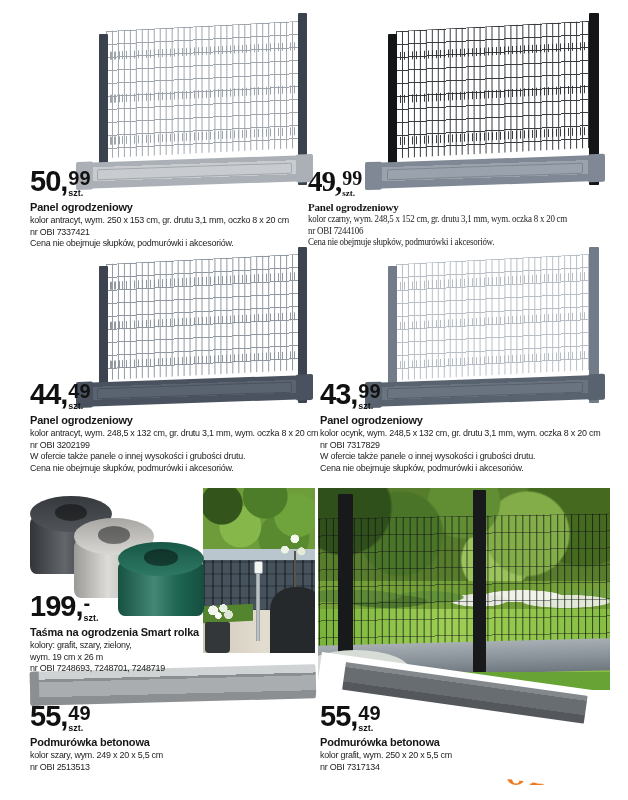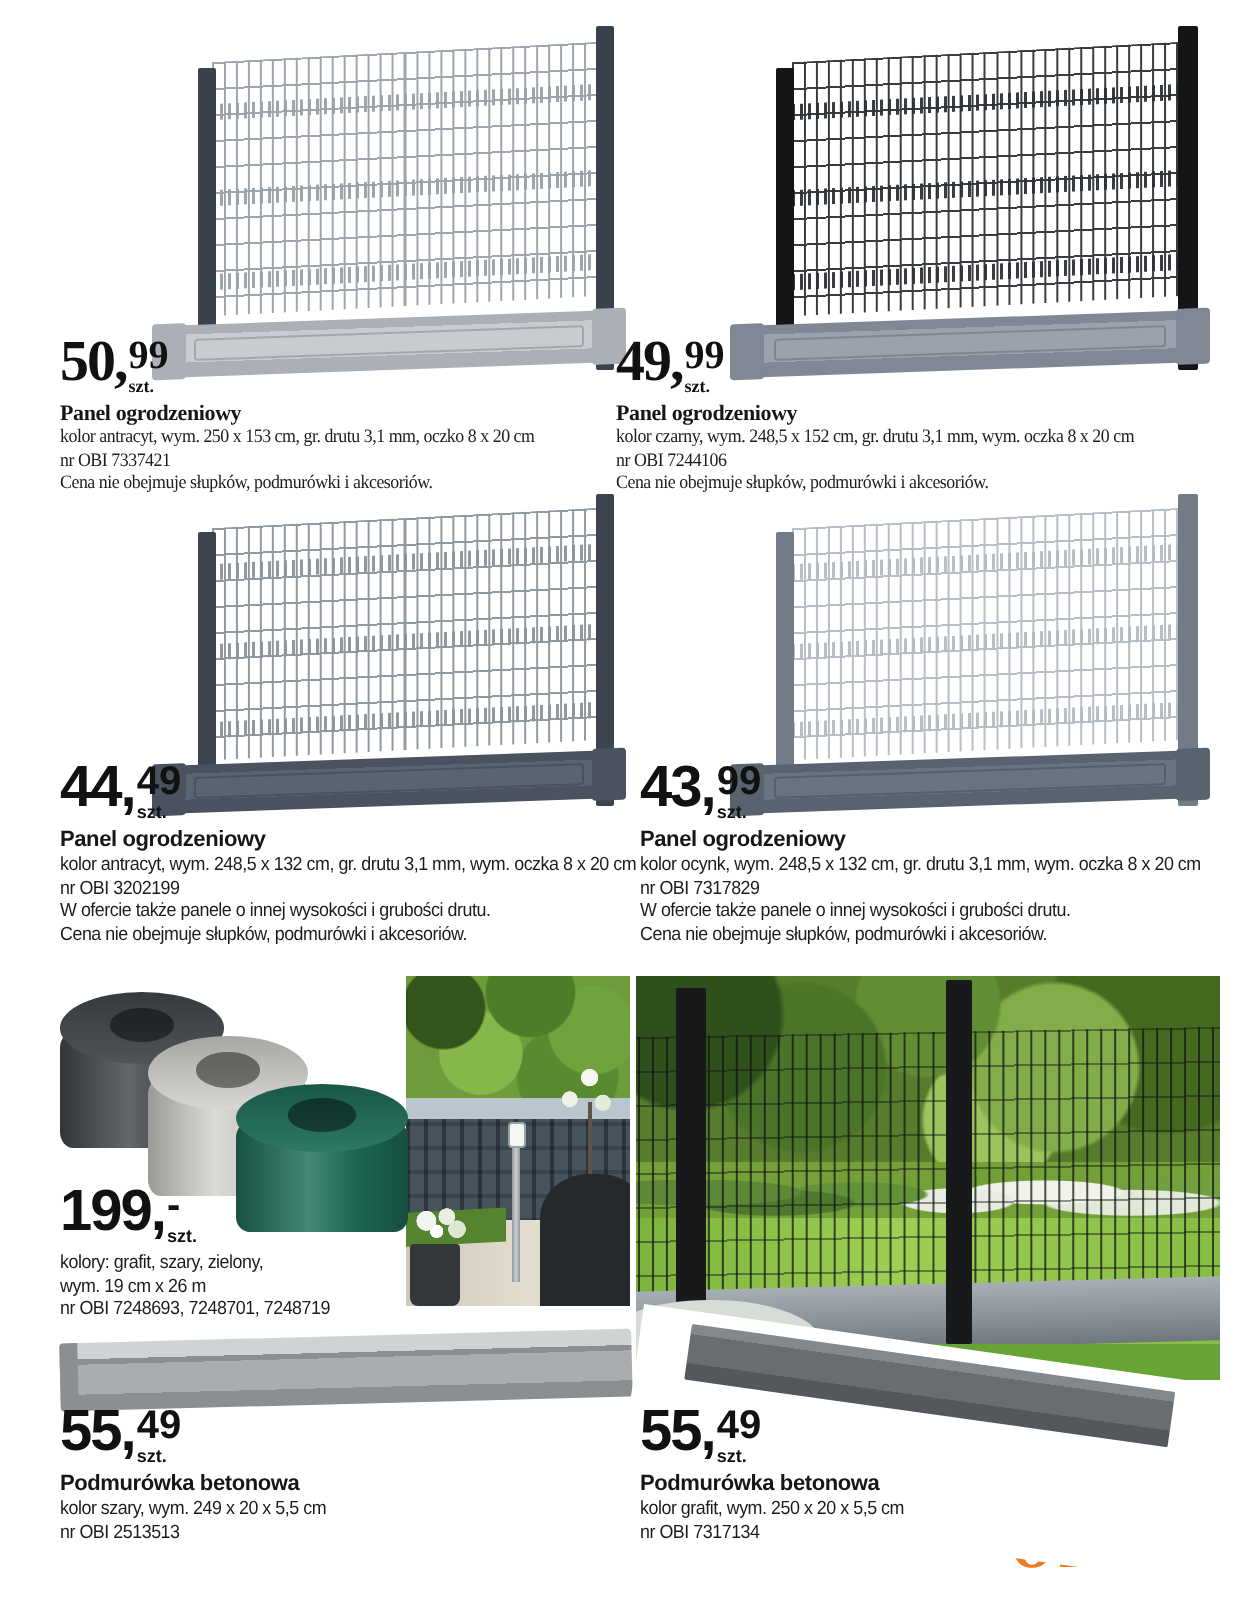--- a/index.html
+++ b/index.html
@@ -243,21 +243,21 @@
     <div class="pb-gravel"></div>
   </div>
 
   <div class="beam-light" style="--light: #d0d3d4; --mid: #aaadaf; --dark: #8b8f92;"></div>
 
   <div class="wedge"></div>
   <div class="beam-dark" style="--light: #83888c; --mid: #686d71; --dark: #54585c;"></div>
 
   <div class="textblocks">
 
-    <div class="pblock" style="left:30px;top:167px;width:288px;font-family:Liberation Serif, serif;">
+    <div class="pblock" style="left:30px;top:167px;width:288px;">
       <div class="price">
         <span class="p-main">50,</span><span class="p-stack">
             <span class="p-sup">99</span>
             <span class="p-unit">szt.</span>
           </span>
       </div>
       <div class="ptitle">Panel ogrodzeniowy</div>
       <div class="pline">kolor antracyt, wym. 250 x 153 cm, gr. drutu 3,1 mm, oczko 8 x 20 cm</div>
       <div class="pline">nr OBI 7337421</div>
       <div class="pline">Cena nie obejmuje słupków, podmurówki i akcesoriów.</div>
@@ -304,20 +304,21 @@
       <div class="pline">Cena nie obejmuje słupków, podmurówki i akcesoriów.</div>
     </div>
 
     <div class="pblock" style="left:30px;top:592px;width:288px;">
       <div class="price">
         <span class="p-main">199,</span><span class="p-stack">
             <span class="p-sup">-</span>
             <span class="p-unit">szt.</span>
           </span>
       </div>
+      <div class="ptitle">Taśma na ogrodzenia Smart rolka</div>
       <div class="pline">kolory: grafit, szary, zielony,</div>
       <div class="pline">wym. 19 cm x 26 m</div>
       <div class="pline">nr OBI 7248693, 7248701, 7248719</div>
     </div>
 
     <div class="pblock" style="left:30px;top:702px;width:288px;">
       <div class="price">
         <span class="p-main">55,</span><span class="p-stack">
             <span class="p-sup">49</span>
             <span class="p-unit">szt.</span>

